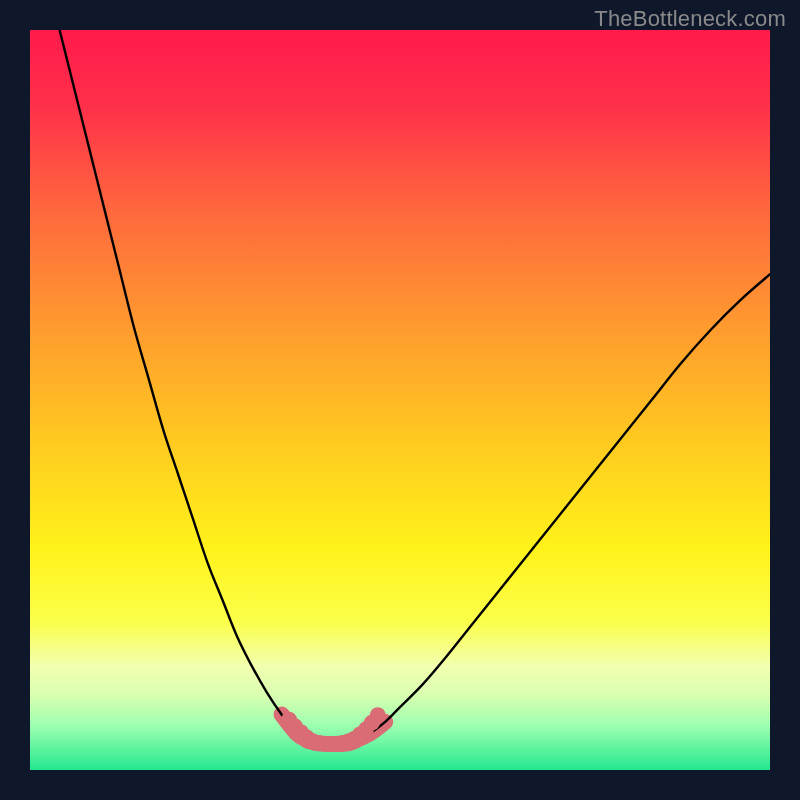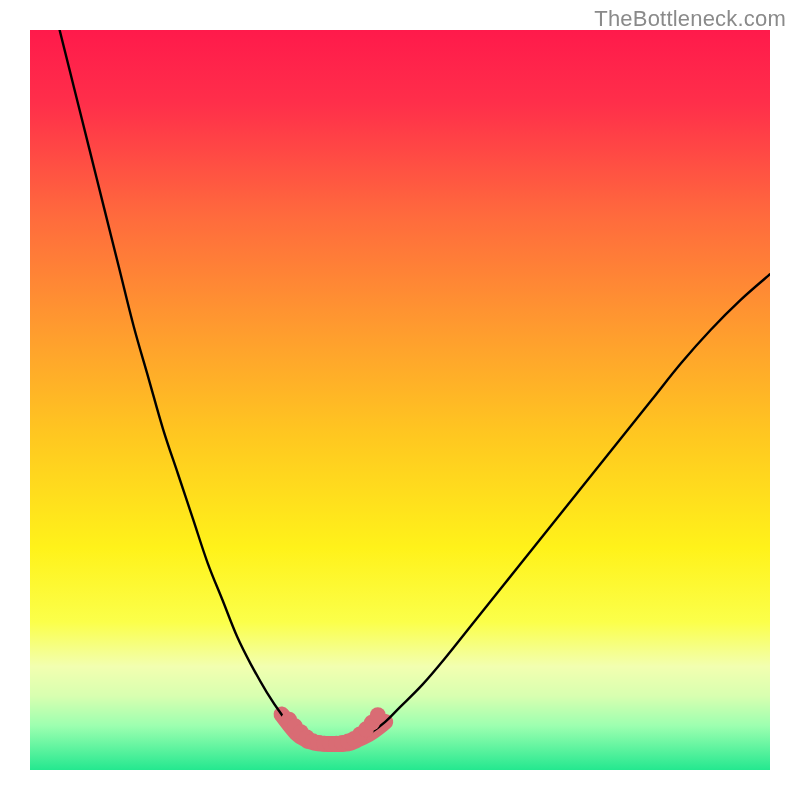--- a/index.html
+++ b/index.html
@@ -9,21 +9,21 @@
     height: 800px;
     background: #000;
     overflow: hidden;
   }
   .frame {
     position: absolute;
     left: 0;
     top: 0;
     width: 800px;
     height: 800px;
-    background: #ffffff;
+    background: #0f172a;
   }
   .plot {
     position: absolute;
     left: 30px;
     top: 30px;
     width: 740px;
     height: 740px;
     overflow: hidden;
   }
   .watermark {

